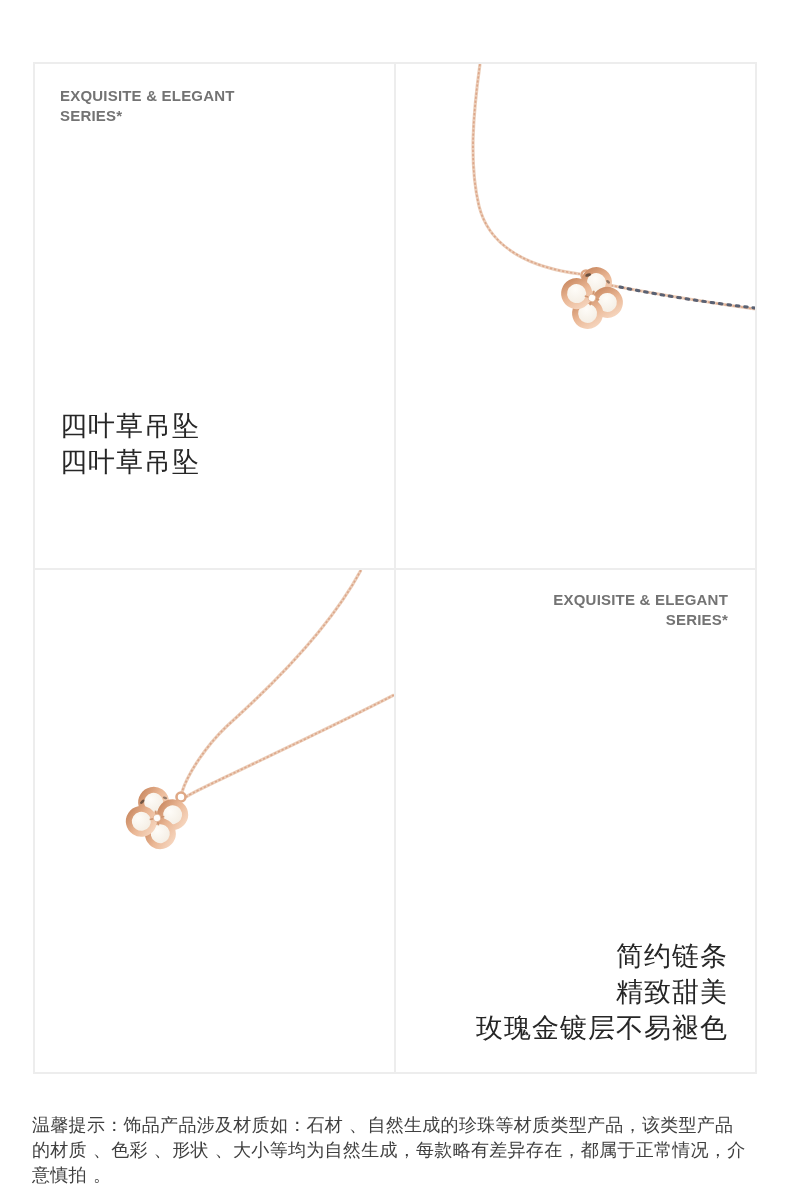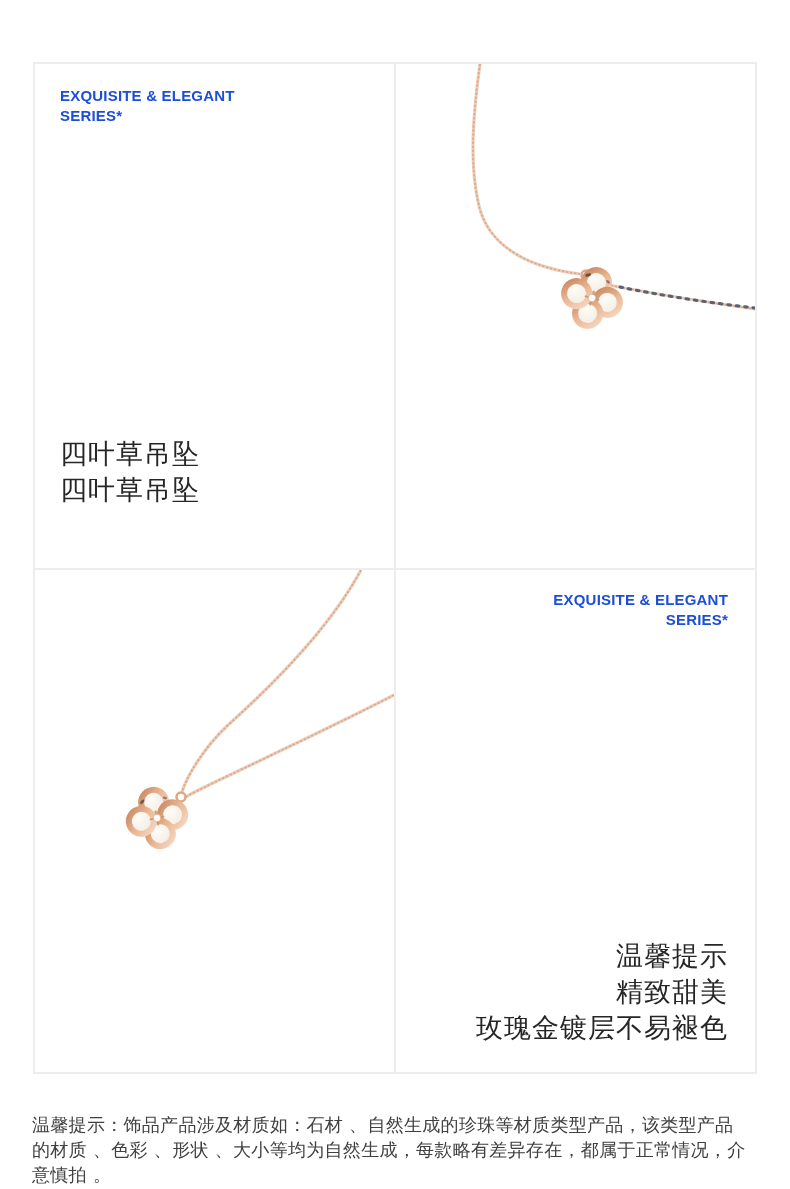--- a/index.html
+++ b/index.html
@@ -9,30 +9,30 @@
   }
   .board{
     position:absolute;left:33px;top:62px;width:724px;height:1012px;
     border:2px solid #ededed;box-sizing:border-box;background:#ffffff;
   }
   .v-divider{position:absolute;left:359px;top:0;width:2px;height:100%;background:#ededed;}
   .h-divider{position:absolute;left:0;top:504px;width:100%;height:2px;background:#ededed;}
   .series-label{
     position:absolute;
     font-family:"Liberation Sans",sans-serif;font-weight:700;
-    font-size:15px;line-height:20px;letter-spacing:.2px;color:#1d4ed8;
+    font-size:15px;line-height:20px;letter-spacing:.2px;color:#737373;
   }
   .series-top{left:25px;top:22px;text-align:left;}
   .series-bottom{right:27px;top:526px;text-align:right;}
   .cn-heading{
     position:absolute;
     font-family:"DejaVu Serif","Liberation Serif",serif;
     font-size:27px;line-height:36px;color:#262626;font-weight:400;letter-spacing:1px;
   }
-  .cn-top{left:25px;top:372px;text-align:right;}
+  .cn-top{left:25px;top:344px;text-align:right;}
   .cn-bottom{right:27px;top:874px;text-align:right;}
   .photo{position:absolute;display:block;}
   .photo-tr{left:361px;top:0;}
   .photo-bl{left:0;top:506px;}
   .chain-base{fill:none;stroke:#eccfbb;stroke-width:3.2;}
   .chain-tex{fill:none;stroke:#dba183;stroke-width:1.7;stroke-dasharray:2.3 1.8;opacity:.85;}
   .chain-dark{fill:none;stroke:#596173;stroke-width:3;stroke-dasharray:2.6 5.8;stroke-linecap:round;}
   .petal{stroke-width:6;}
   .disclaimer{
     position:absolute;left:32px;top:1112px;width:728px;
@@ -127,21 +127,21 @@
       </g>
       <circle r="3.6" fill="#fefdfb" stroke="#e3b494" stroke-width="0.8"></circle>
     </g>
   </svg>
 
   <div class="series-label series-bottom">
     <div>EXQUISITE &amp; ELEGANT</div>
     <div>SERIES*</div>
   </div>
   <div class="cn-heading cn-bottom">
-    <div>温馨提示</div>
+    <div>简约链条</div>
     <div>精致甜美</div>
     <div>玫瑰金镀层不易褪色</div>
   </div>
 </div>
 
 <div class="disclaimer">
   <div>温馨提示：饰品产品涉及材质如：石材 、自然生成的珍珠等材质类型产品，该类型产品</div>
   <div>的材质 、色彩 、形状 、大小等均为自然生成，每款略有差异存在，都属于正常情况，介</div>
   <div>意慎拍 。</div>
 </div>

